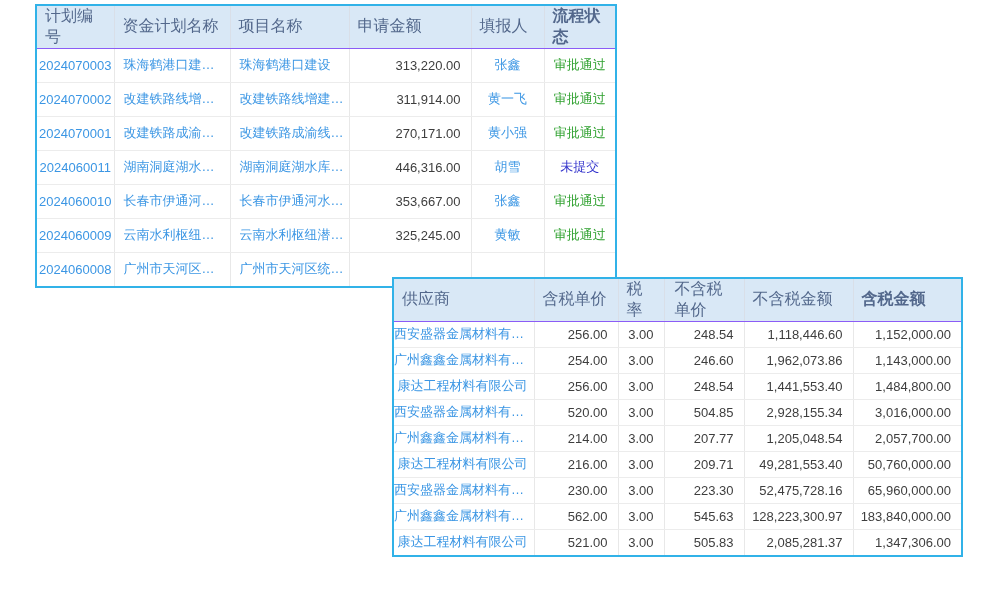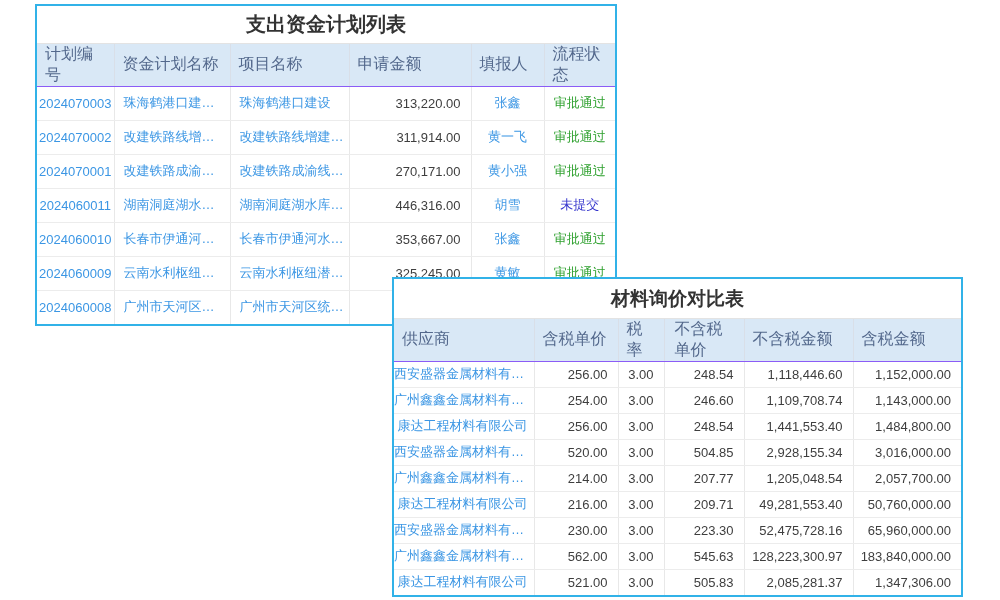--- a/index.html
+++ b/index.html
@@ -25,21 +25,21 @@
   .table-title{display:flex;align-items:center;justify-content:center;
     font-weight:bold;color:#333;background:#fff;border-bottom:1px solid #e3e3e3;}
   .report-plan .table-title{height:37px;font-size:20px;}
   .report-quote .table-title{height:39px;font-size:19px;}
 
   table{border-collapse:collapse;table-layout:fixed;width:100%;}
   th{background:var(--header-bg);color:var(--header-text);font-weight:normal;
     font-size:16px;text-align:left;border-right:1px solid #d9dfe8;
     border-bottom:1px solid #8b5cf6;line-height:1.3;padding:0 8px;
     overflow:hidden;}
-  th:last-child{border-right:none;}
+  th:last-child{border-right:none;font-weight:bold;}
   .report-plan th{height:31px;}
   .report-quote th{height:39px;}
   th.col-wrap{padding:0 10px;word-break:break-all;}
 
   td{font-size:13px;color:var(--amount-text);border-right:1px solid var(--grid-line);
     border-bottom:1px solid #ececec;white-space:nowrap;overflow:hidden;
     text-overflow:ellipsis;}
   td:last-child{border-right:none;}
   tr:last-child td{border-bottom:none;}
   .report-plan td{height:33px;}
@@ -52,21 +52,20 @@
   .cell-link{color:var(--link-blue);cursor:pointer;}
   .status-green{color:var(--status-green);}
   .status-blue{color:var(--status-blue);}
 </style>
 </head>
 <body>
 
 <div class="stage">
 
   <section class="report report-plan">
-    <div class="table-title">支出资金计划列表</div>
     <table>
       <colgroup>
         <col style="width:77px">
           <col style="width:116px">
           <col style="width:119px">
         <col style="width:122px">
           <col style="width:73px">
           <col style="width:71px">
       </colgroup>
       <thead>
@@ -134,21 +133,20 @@
             <td class="cell-left cell-link">广州市天河区统计...</td>
             <td class="cell-right"></td>
             <td class="cell-center cell-link"></td>
             <td class="cell-center"></td>
           </tr>
         </tbody>
     </table>
   </section>
 
   <section class="report report-quote">
-    <div class="table-title">材料询价对比表</div>
     <table>
       <colgroup>
         <col style="width:140px">
           <col style="width:84px">
           <col style="width:46px">
         <col style="width:80px">
           <col style="width:109px">
           <col style="width:108px">
       </colgroup>
       <thead>
@@ -168,21 +166,21 @@
             <td class="cell-right">3.00</td>
             <td class="cell-right">248.54</td>
             <td class="cell-right">1,118,446.60</td>
             <td class="cell-right">1,152,000.00</td>
           </tr>
           <tr>
             <td class="cell-supplier cell-link">广州鑫鑫金属材料有限公司</td>
             <td class="cell-right">254.00</td>
             <td class="cell-right">3.00</td>
             <td class="cell-right">246.60</td>
-            <td class="cell-right">1,109,708.74</td>
+            <td class="cell-right">1,962,073.86</td>
             <td class="cell-right">1,143,000.00</td>
           </tr>
           <tr>
             <td class="cell-supplier cell-link">康达工程材料有限公司</td>
             <td class="cell-right">256.00</td>
             <td class="cell-right">3.00</td>
             <td class="cell-right">248.54</td>
             <td class="cell-right">1,441,553.40</td>
             <td class="cell-right">1,484,800.00</td>
           </tr>

